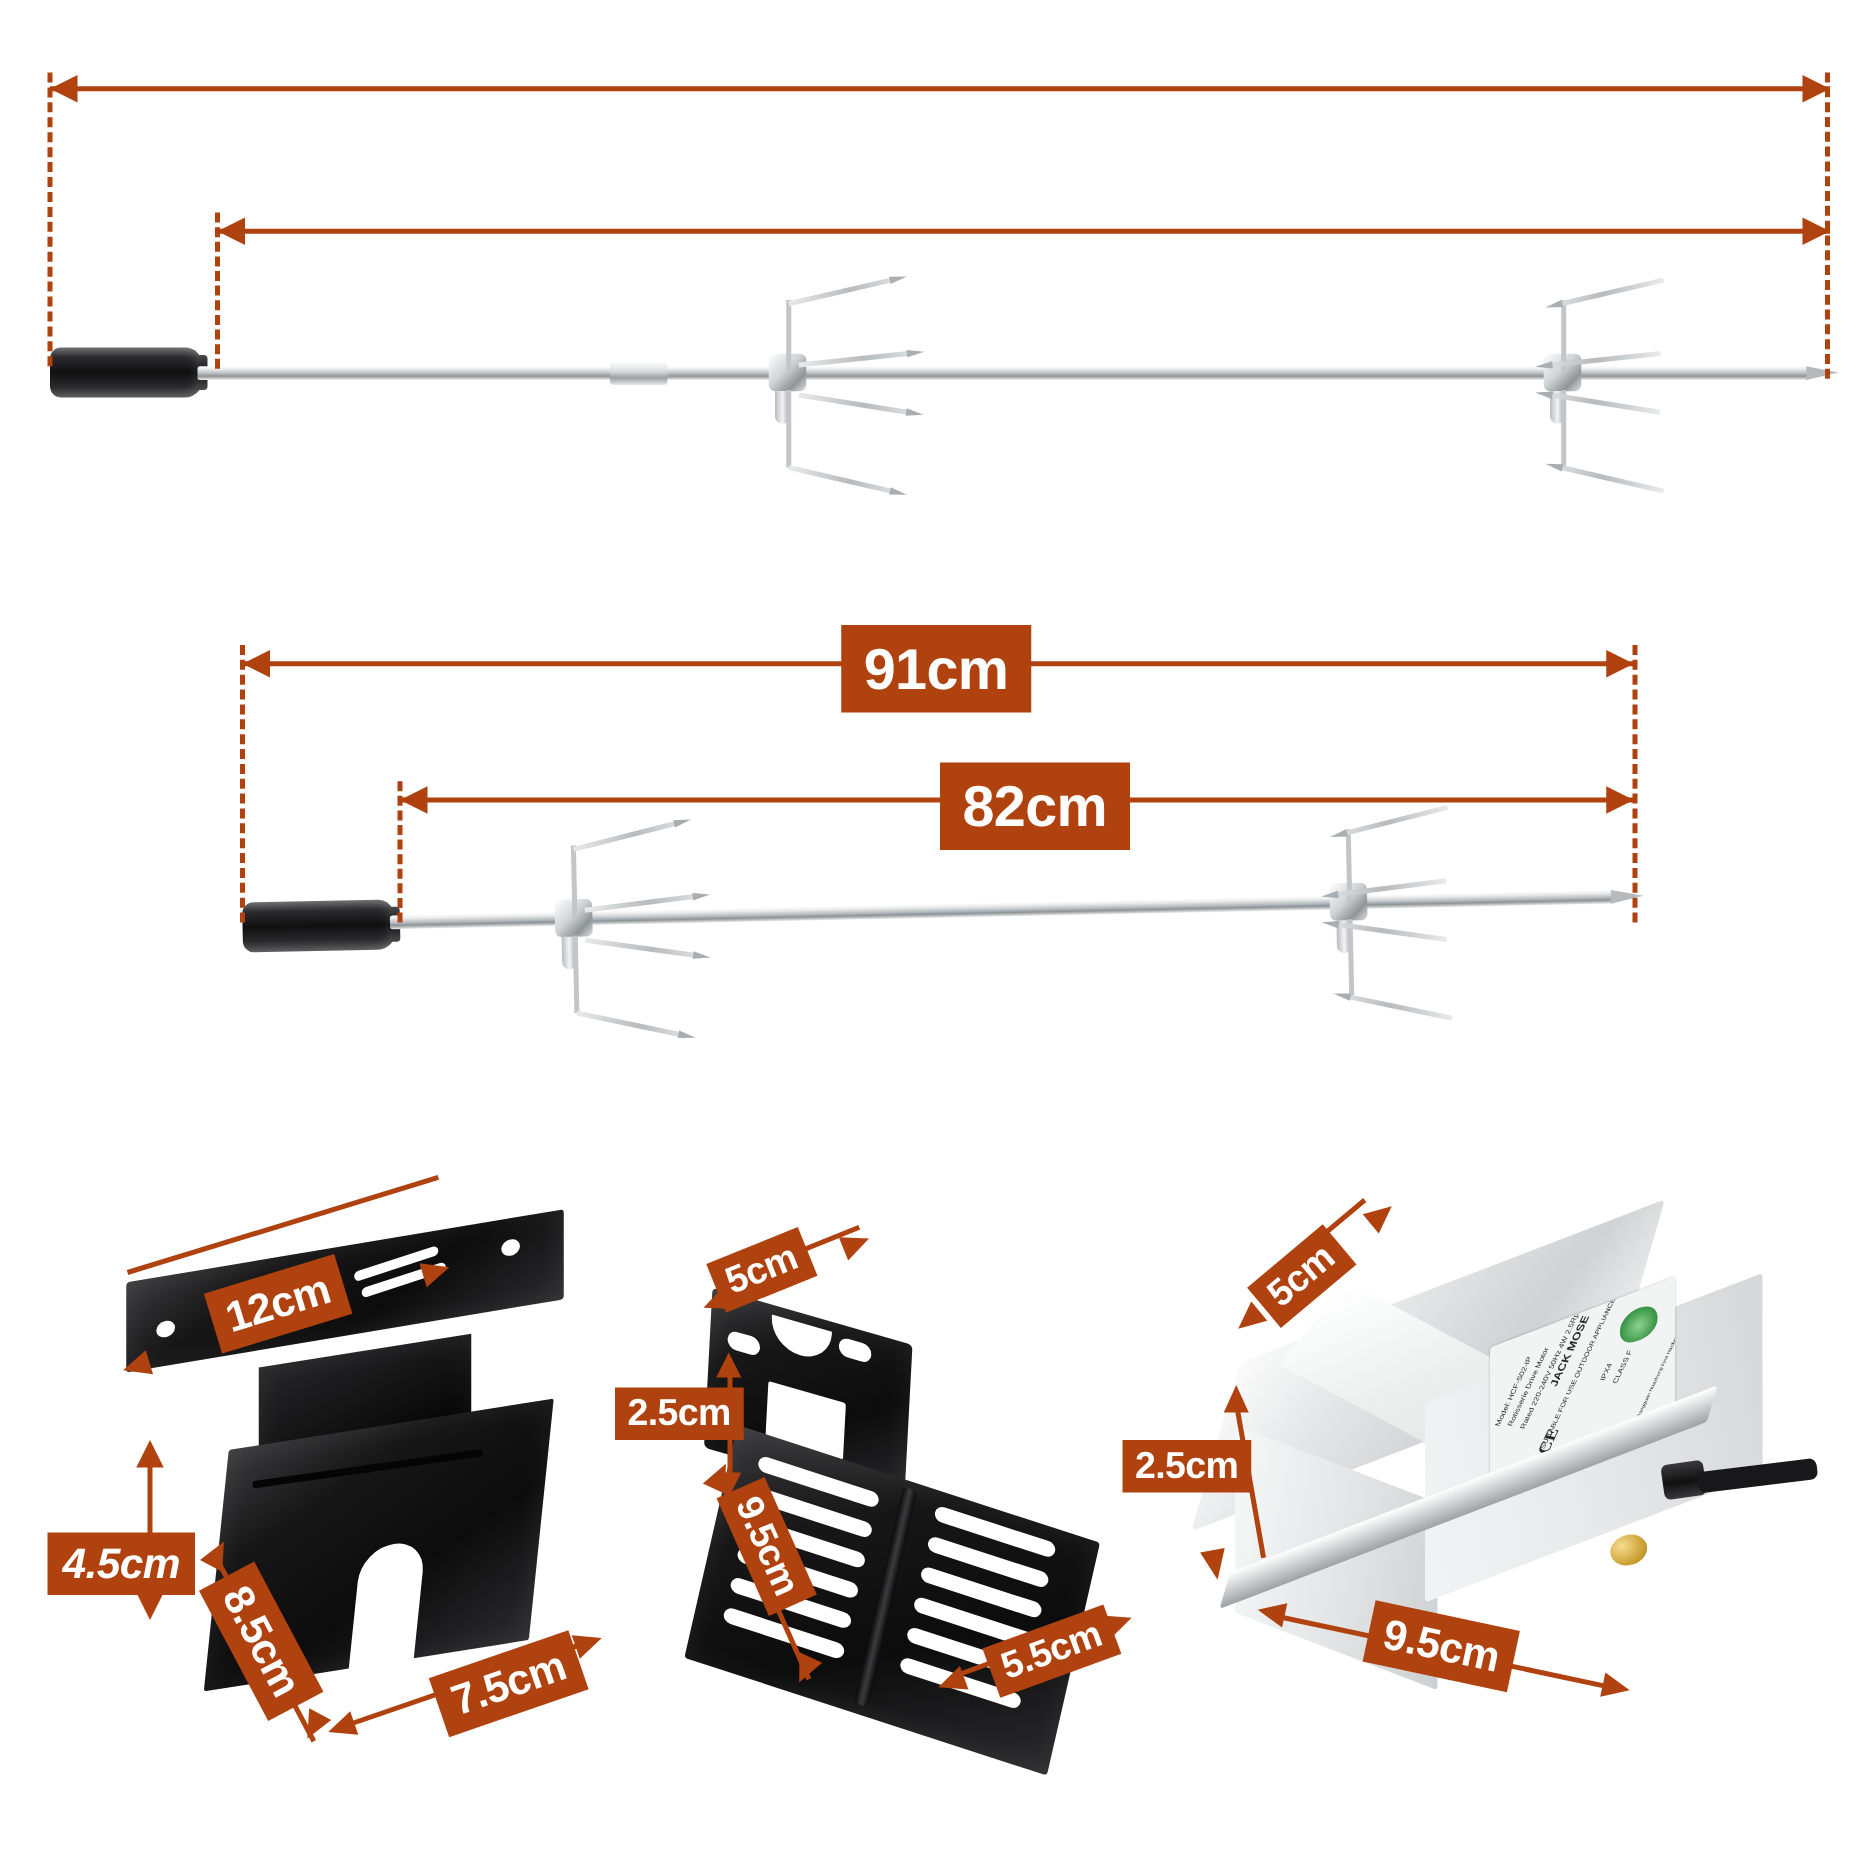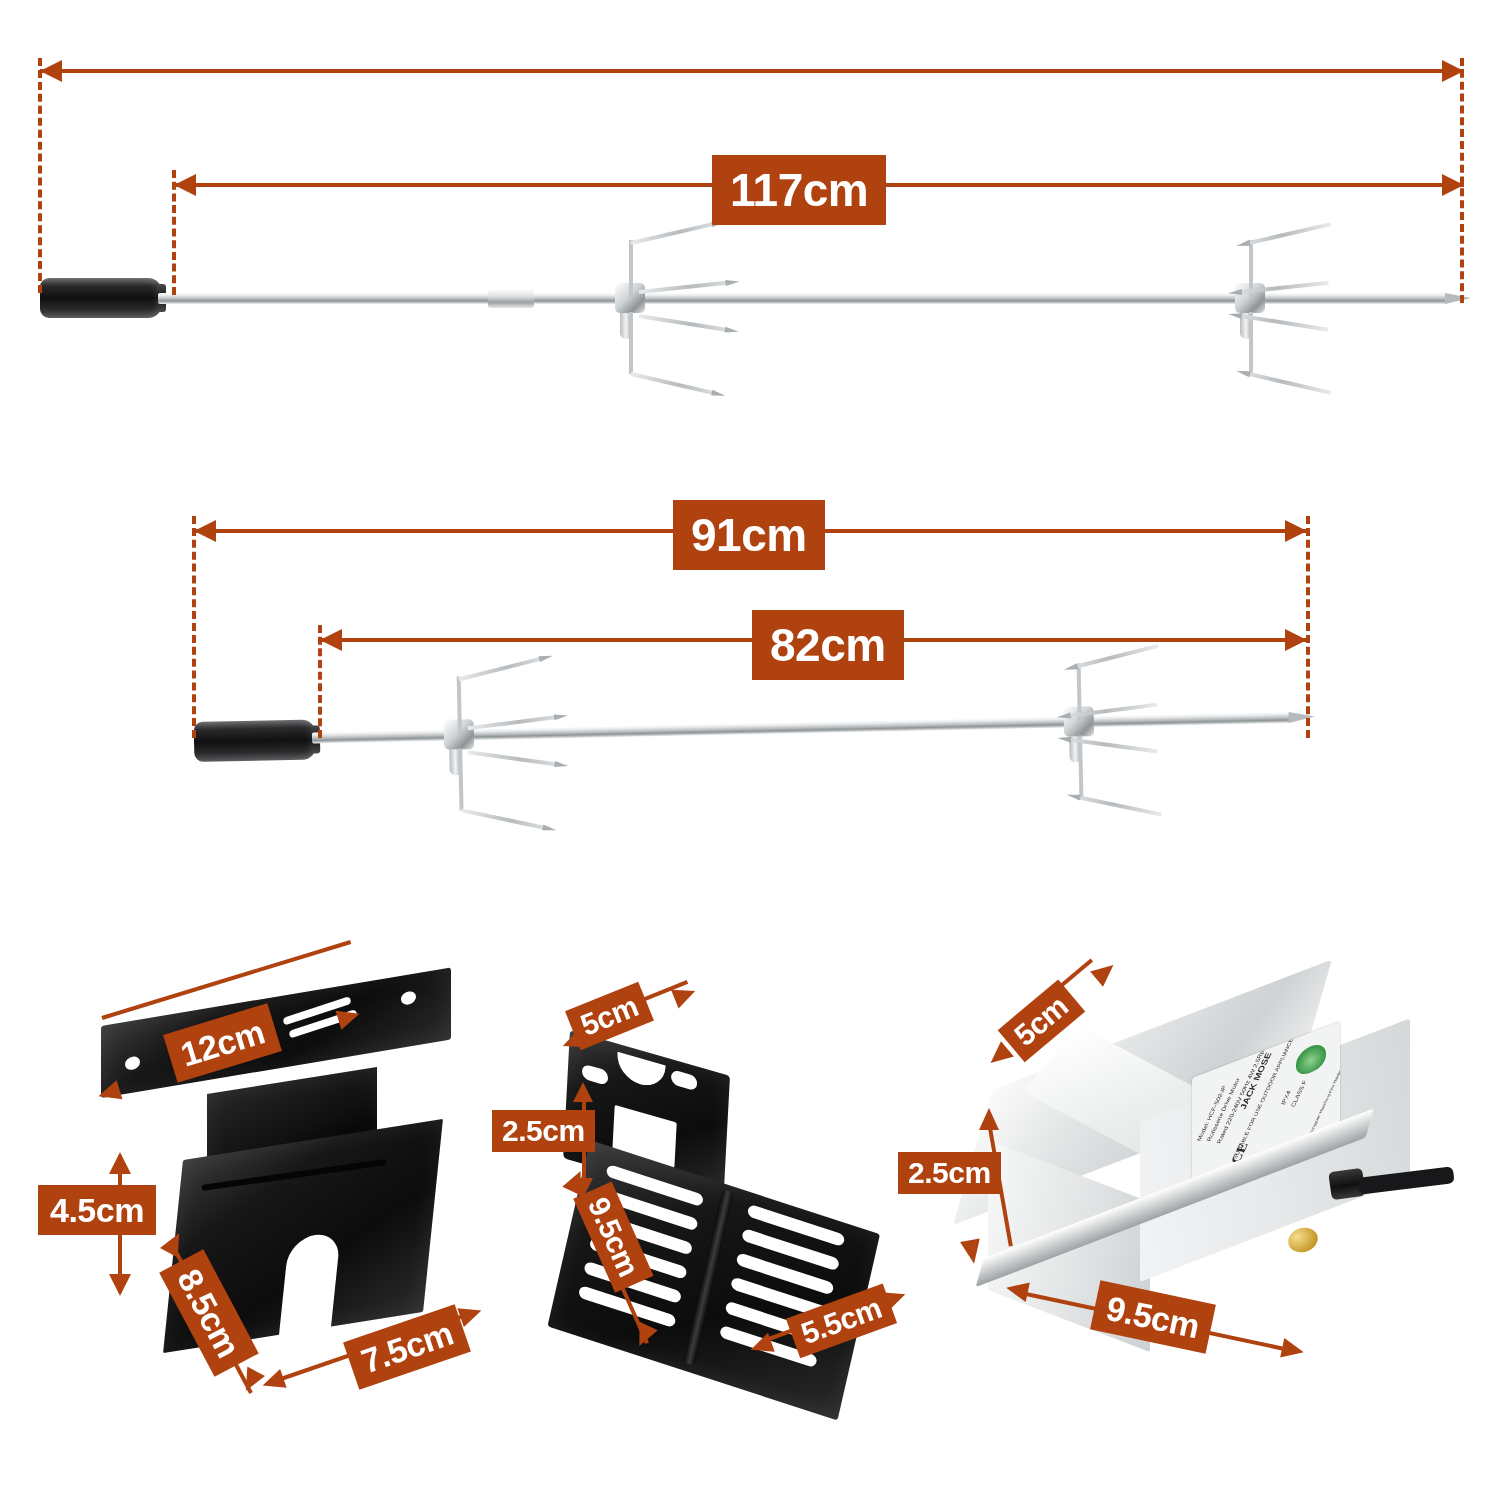--- a/index.html
+++ b/index.html
@@ -111,21 +111,20 @@
     <div class="bar"></div>
     <div class="arrowL"></div>
     <div class="arrowR"></div>
   </div>
 
   <div class="dimline hline" style="left:174px;top:172px;width:1290px;height:26px;">
     <div class="bar"></div>
     <div class="arrowL"></div>
     <div class="arrowR"></div>
   </div>
-  <div class="chip big" style="left:712px;top:155px;">117cm</div>
 
   <div class="spit" style="left:40px;top:258px;width:1425px;height:80px;">
     <div class="handle" style="left:0;"></div>
     <div class="rod" style="left:118px;width:1290px;"></div>
     <div class="rod-tip" style="left:1405px;"></div>
     <div class="collar" style="left:448px;"></div>
 
     <div class="fork" style="left:575px;">
       <div class="hub"></div>
       <div class="screw"></div>
@@ -240,21 +239,21 @@
   <div class="chip mid" style="left:168px;top:1018px;transform:rotate(-17deg);">12cm</div>
 
   <div style="position:absolute;left:118px;top:1170px;width:4px;height:110px;
               background:#b0420f;z-index:35;"></div>
   <div style="position:absolute;left:109px;top:1152px;width:0;height:0;
               border-left:11px solid transparent;border-right:11px solid transparent;
               border-bottom:22px solid #b0420f;z-index:35;"></div>
   <div style="position:absolute;left:109px;top:1274px;width:0;height:0;
               border-left:11px solid transparent;border-right:11px solid transparent;
               border-top:22px solid #b0420f;z-index:35;"></div>
-  <div class="chip mid" style="left:38px;top:1185px;">4.5cm</div>
+  <div class="chip mid" style="left:38px;top:1226px;font-style:italic;">4.5cm</div>
 
   <div style="position:absolute;left:175px;top:1248px;width:162px;height:4px;
               background:#b0420f;transform:rotate(62deg);transform-origin:0 50%;z-index:35;"></div>
   <div style="position:absolute;left:164px;top:1232px;width:0;height:0;
               border-left:10px solid transparent;border-right:10px solid transparent;
               border-bottom:22px solid #b0420f;transform:rotate(28deg);z-index:35;"></div>
   <div style="position:absolute;left:241px;top:1370px;width:0;height:0;
               border-left:10px solid transparent;border-right:10px solid transparent;
               border-top:22px solid #b0420f;transform:rotate(28deg);z-index:35;"></div>
   <div class="chip mid" style="left:150px;top:1288px;transform:rotate(62deg);">8.5cm</div>

